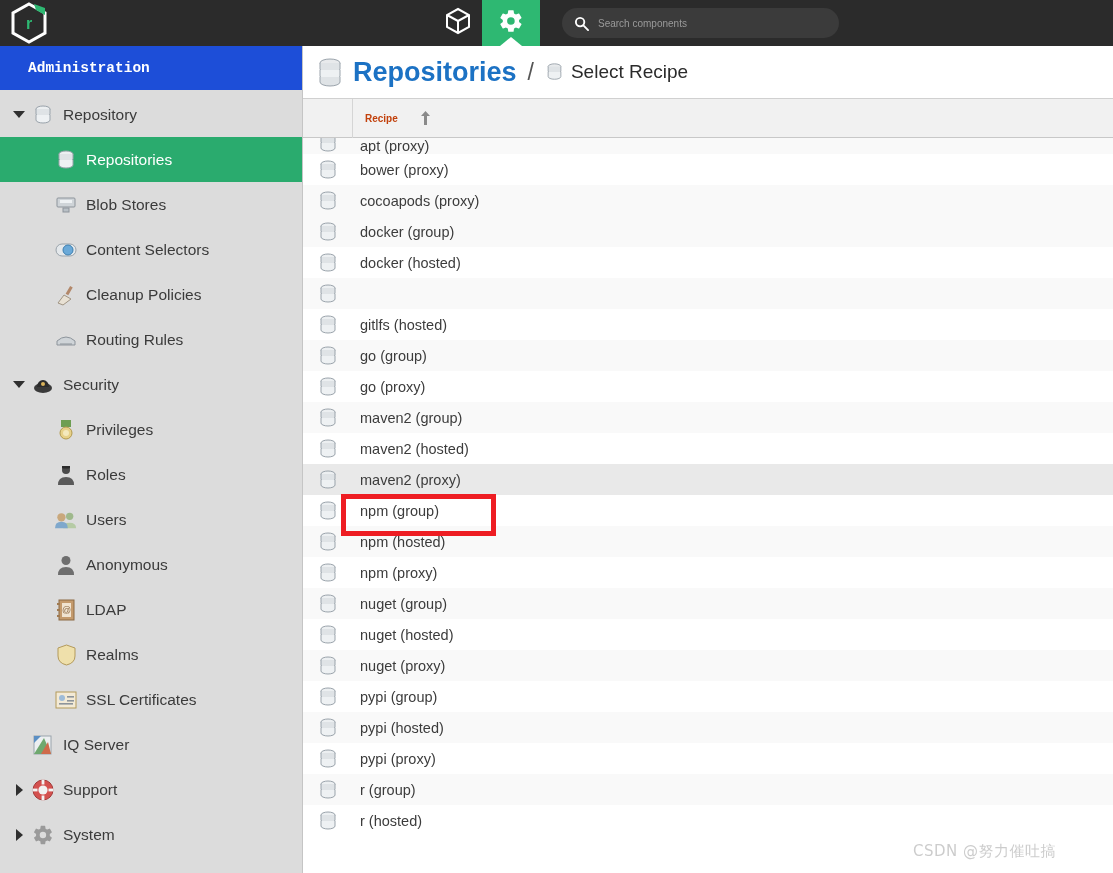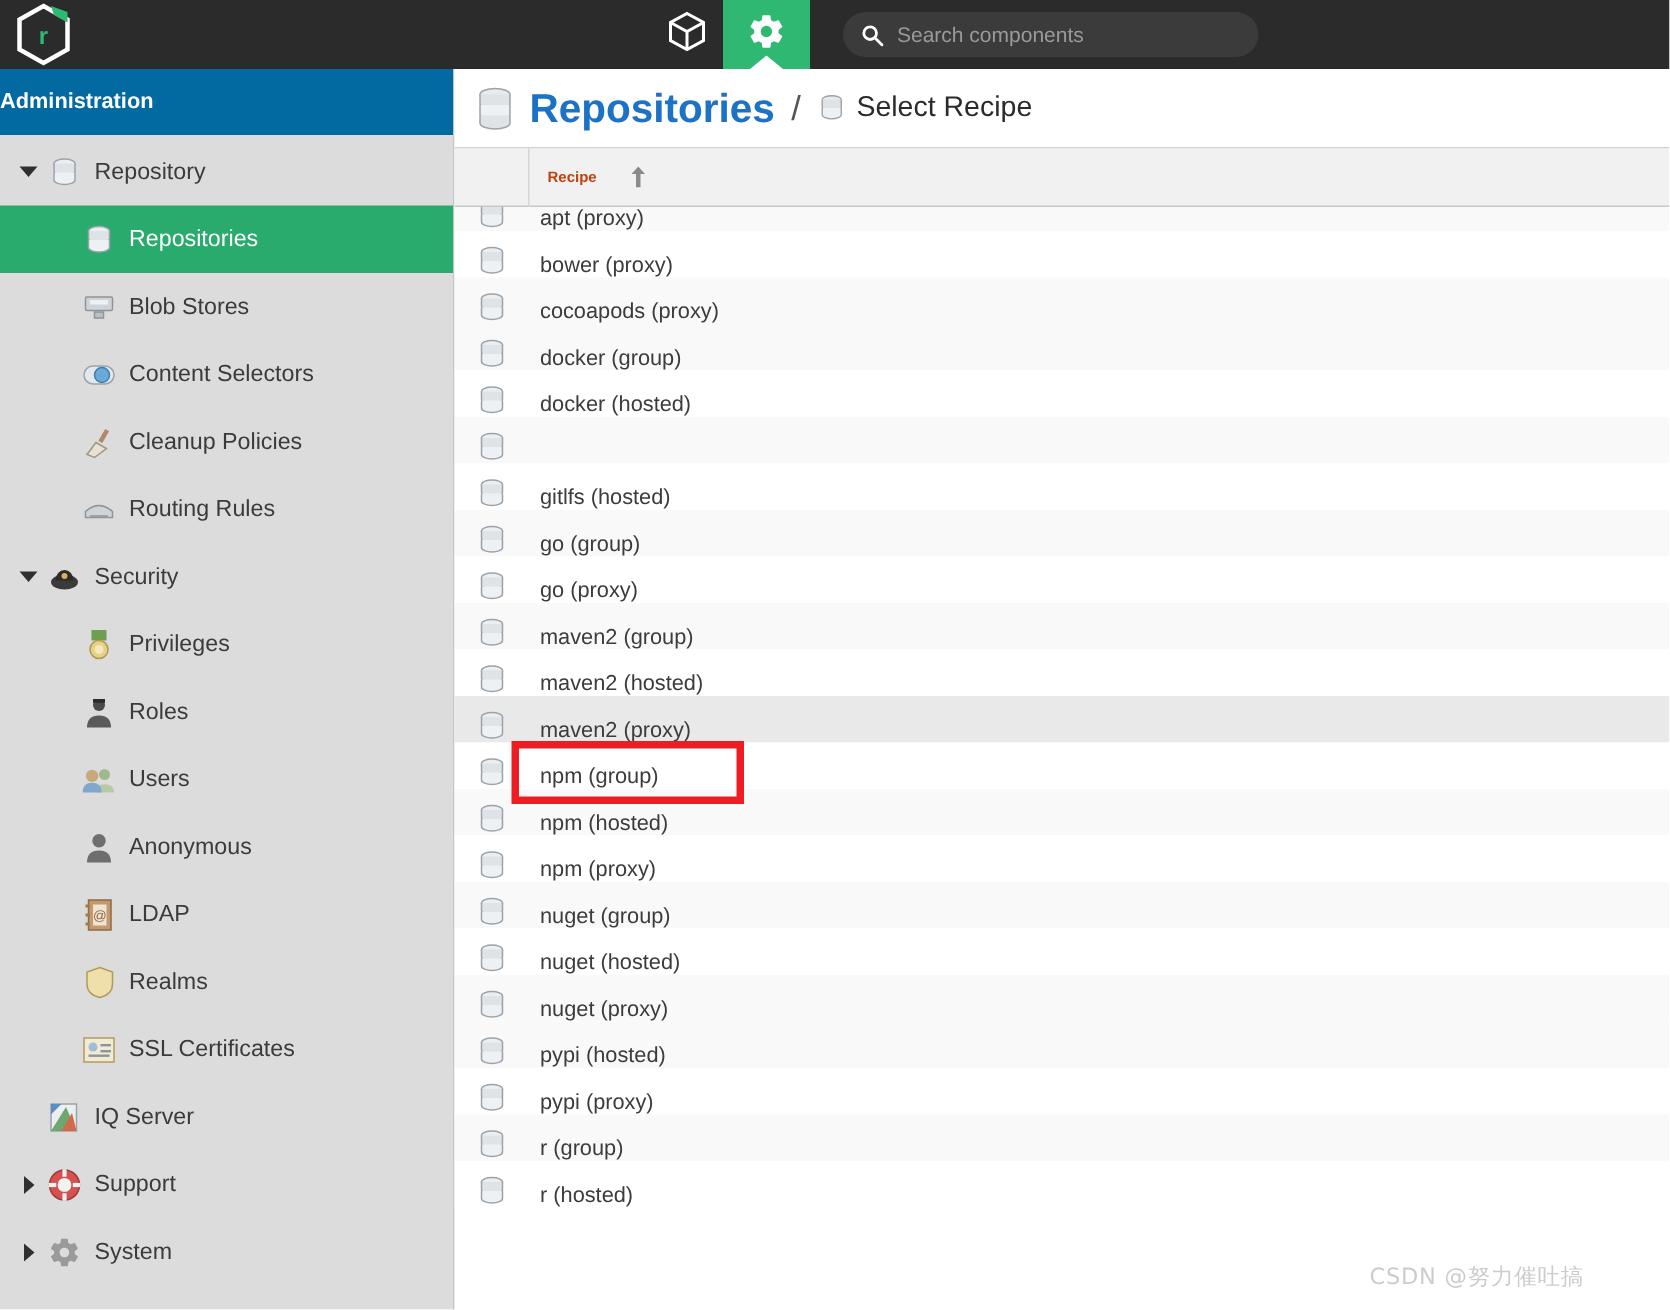--- a/index.html
+++ b/index.html
@@ -34,32 +34,32 @@
     width: 0; height: 0; border-left: 11px solid transparent; border-right: 11px solid transparent;
     border-bottom: 9px solid #ffffff;
   }
   .search-wrap {
     margin-left: 22px; width: 277px; height: 30px; background: #3b3b3b;
     border-radius: 15px; display: flex; align-items: center; padding: 0 12px;
   }
   .search-icon { flex: 0 0 16px; margin-right: 8px; display: flex; align-items: center; }
   .search-input {
     background: transparent; border: none; outline: none; color: #e6e6e6;
-    font-size: 14px; font-family: "Liberation Sans", sans-serif; width: 100%;
+    font-size: 10px; font-family: "Liberation Sans", sans-serif; width: 100%;
   }
   .search-input::placeholder { color: #9a9a9a; }
 
   
   .sidebar {
     position: absolute; left: 0; top: 46px; width: 303px; height: 827px;
     background: #dcdcdc; border-right: 1px solid #c5c5c5;
   }
   .admin-bar {
-    height: 44px; background: #0369a1; color: #fff;
-    font-size: 14.5px; font-weight: bold; display: flex; align-items: center; padding-left: 0;
+    height: 44px; background: #1d4ed8; color: #fff;
+    font-size: 14.5px; font-weight: bold; display: flex; align-items: center; padding-left: 28px; font-family: Liberation Mono, monospace;
   }
   .nav-list { padding-top: 2px; }
   .nav-item {
     display: flex; align-items: center; height: 45px; cursor: pointer;
     font-size: 15.5px; color: #3b3b3b; text-align: right;
   }
   .nav-item.level0 { padding-left: 10px; }
   .nav-item.level1 { padding-left: 55px; }
   .nav-item.selected { background: #2aab6e; color: #fff; }
   .arrow { width: 18px; flex: 0 0 18px; display: flex; align-items: center; justify-content: center; margin-right: 4px; }
@@ -88,21 +88,21 @@
     display: flex; align-items: center;
   }
   .grid-head .col-ico { width: 50px; flex: 0 0 50px; height: 39px; border-right: 1px solid #d5d5d5; }
   .grid-head .col-recipe {
     flex: 1; font-size: 10px; font-weight: bold; color: #c2410c;
     padding-left: 12px; display: flex; align-items: center; gap: 14px;
   }
   .sort-arrow { margin-left: 8px; display: inline-flex; align-items: center; }
 
   .grid-body { position: relative; }
-  .row { display: flex; align-items: flex-end; height: 31px; cursor: pointer; }
+  .row { display: flex; align-items: center; height: 31px; cursor: pointer; }
   .row.odd { background: #ffffff; }
   .row.even { background: #f9f9f9; }
   .row.hover { background: #e9e9e9; }
   .row .cell-ico { width: 50px; flex: 0 0 50px; display: flex; align-items: center; justify-content: center; }
   .row .cell-name { flex: 1; font-size: 14.5px; color: #3c3c3c; padding-left: 7px; white-space: nowrap; }
   .row.clipped { height: 16px; overflow: hidden; align-items: flex-end; }
 
   
   .annot-box {
     position: absolute; left: 38px; top: 356px; width: 155px; height: 42px;
@@ -563,20 +563,30 @@
         <div class="row even">
           <span class="cell-ico">
             <svg width="20" height="22" viewBox="0 0 20 22">
               <ellipse cx="10" cy="5" rx="7" ry="3" fill="#eceff1" stroke="#9aa3ab"></ellipse>
               <path d="M3 5 v5 a7 3 0 0 0 14 0 V5" fill="#dfe3e6" stroke="#9aa3ab"></path>
               <path d="M3 11 v5 a7 3 0 0 0 14 0 v-5" fill="#eef1f3" stroke="#9aa3ab"></path>
             </svg>
           </span>
           <span class="cell-name">nuget (proxy)</span>
         </div>
+        <div class="row odd">
+          <span class="cell-ico">
+            <svg width="20" height="22" viewBox="0 0 20 22">
+              <ellipse cx="10" cy="5" rx="7" ry="3" fill="#eceff1" stroke="#9aa3ab"></ellipse>
+              <path d="M3 5 v5 a7 3 0 0 0 14 0 V5" fill="#dfe3e6" stroke="#9aa3ab"></path>
+              <path d="M3 11 v5 a7 3 0 0 0 14 0 v-5" fill="#eef1f3" stroke="#9aa3ab"></path>
+            </svg>
+          </span>
+          <span class="cell-name">pypi (group)</span>
+        </div>
         <div class="row even">
           <span class="cell-ico">
             <svg width="20" height="22" viewBox="0 0 20 22">
               <ellipse cx="10" cy="5" rx="7" ry="3" fill="#eceff1" stroke="#9aa3ab"></ellipse>
               <path d="M3 5 v5 a7 3 0 0 0 14 0 V5" fill="#dfe3e6" stroke="#9aa3ab"></path>
               <path d="M3 11 v5 a7 3 0 0 0 14 0 v-5" fill="#eef1f3" stroke="#9aa3ab"></path>
             </svg>
           </span>
           <span class="cell-name">pypi (hosted)</span>
         </div>

